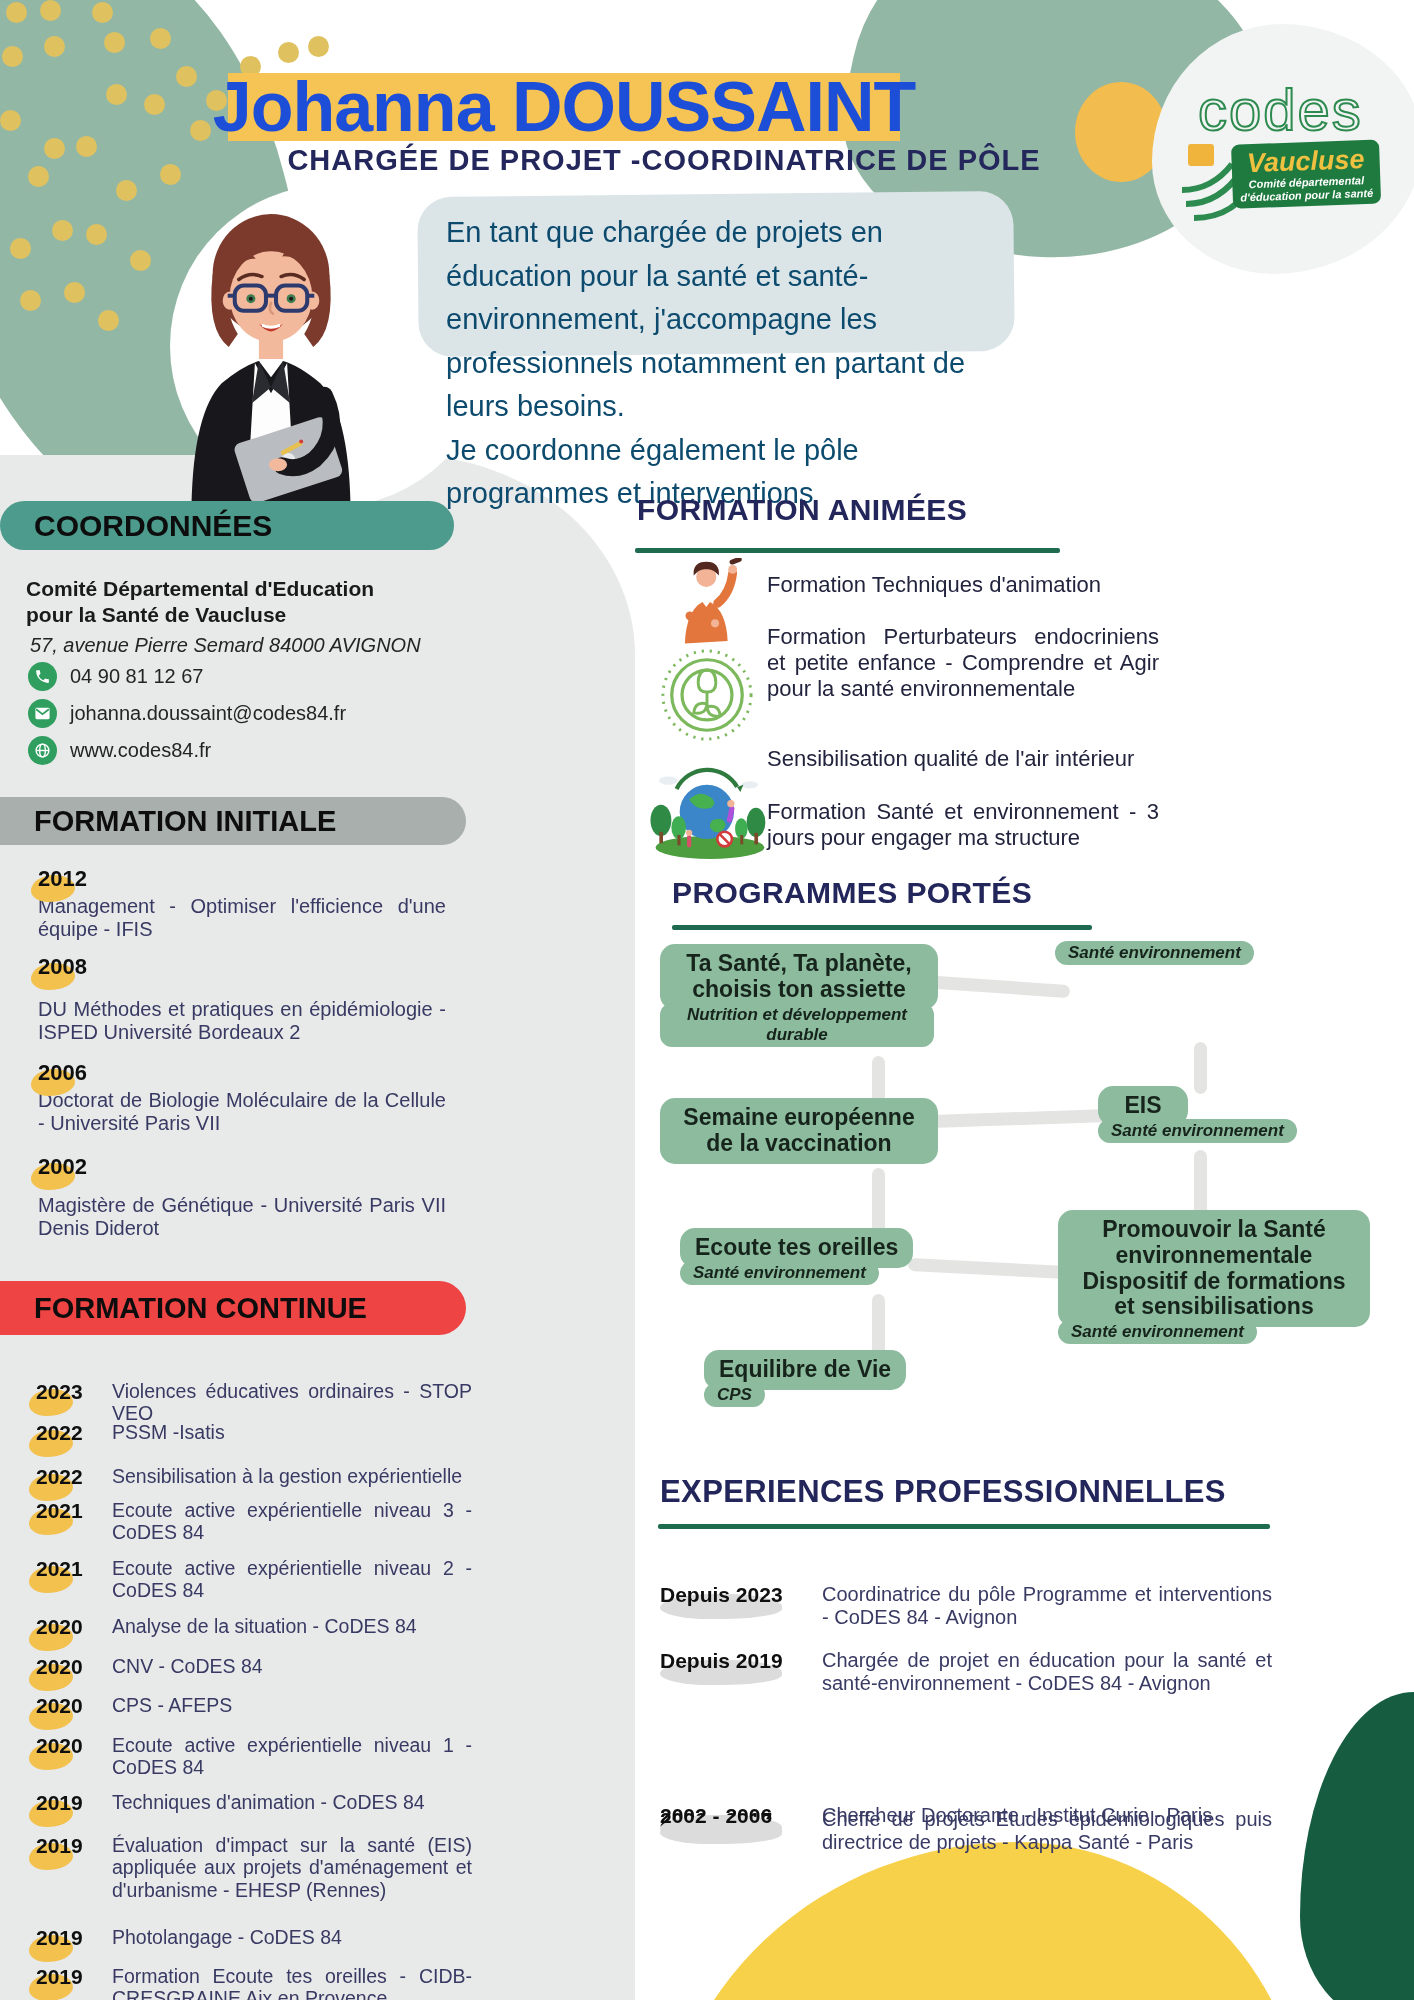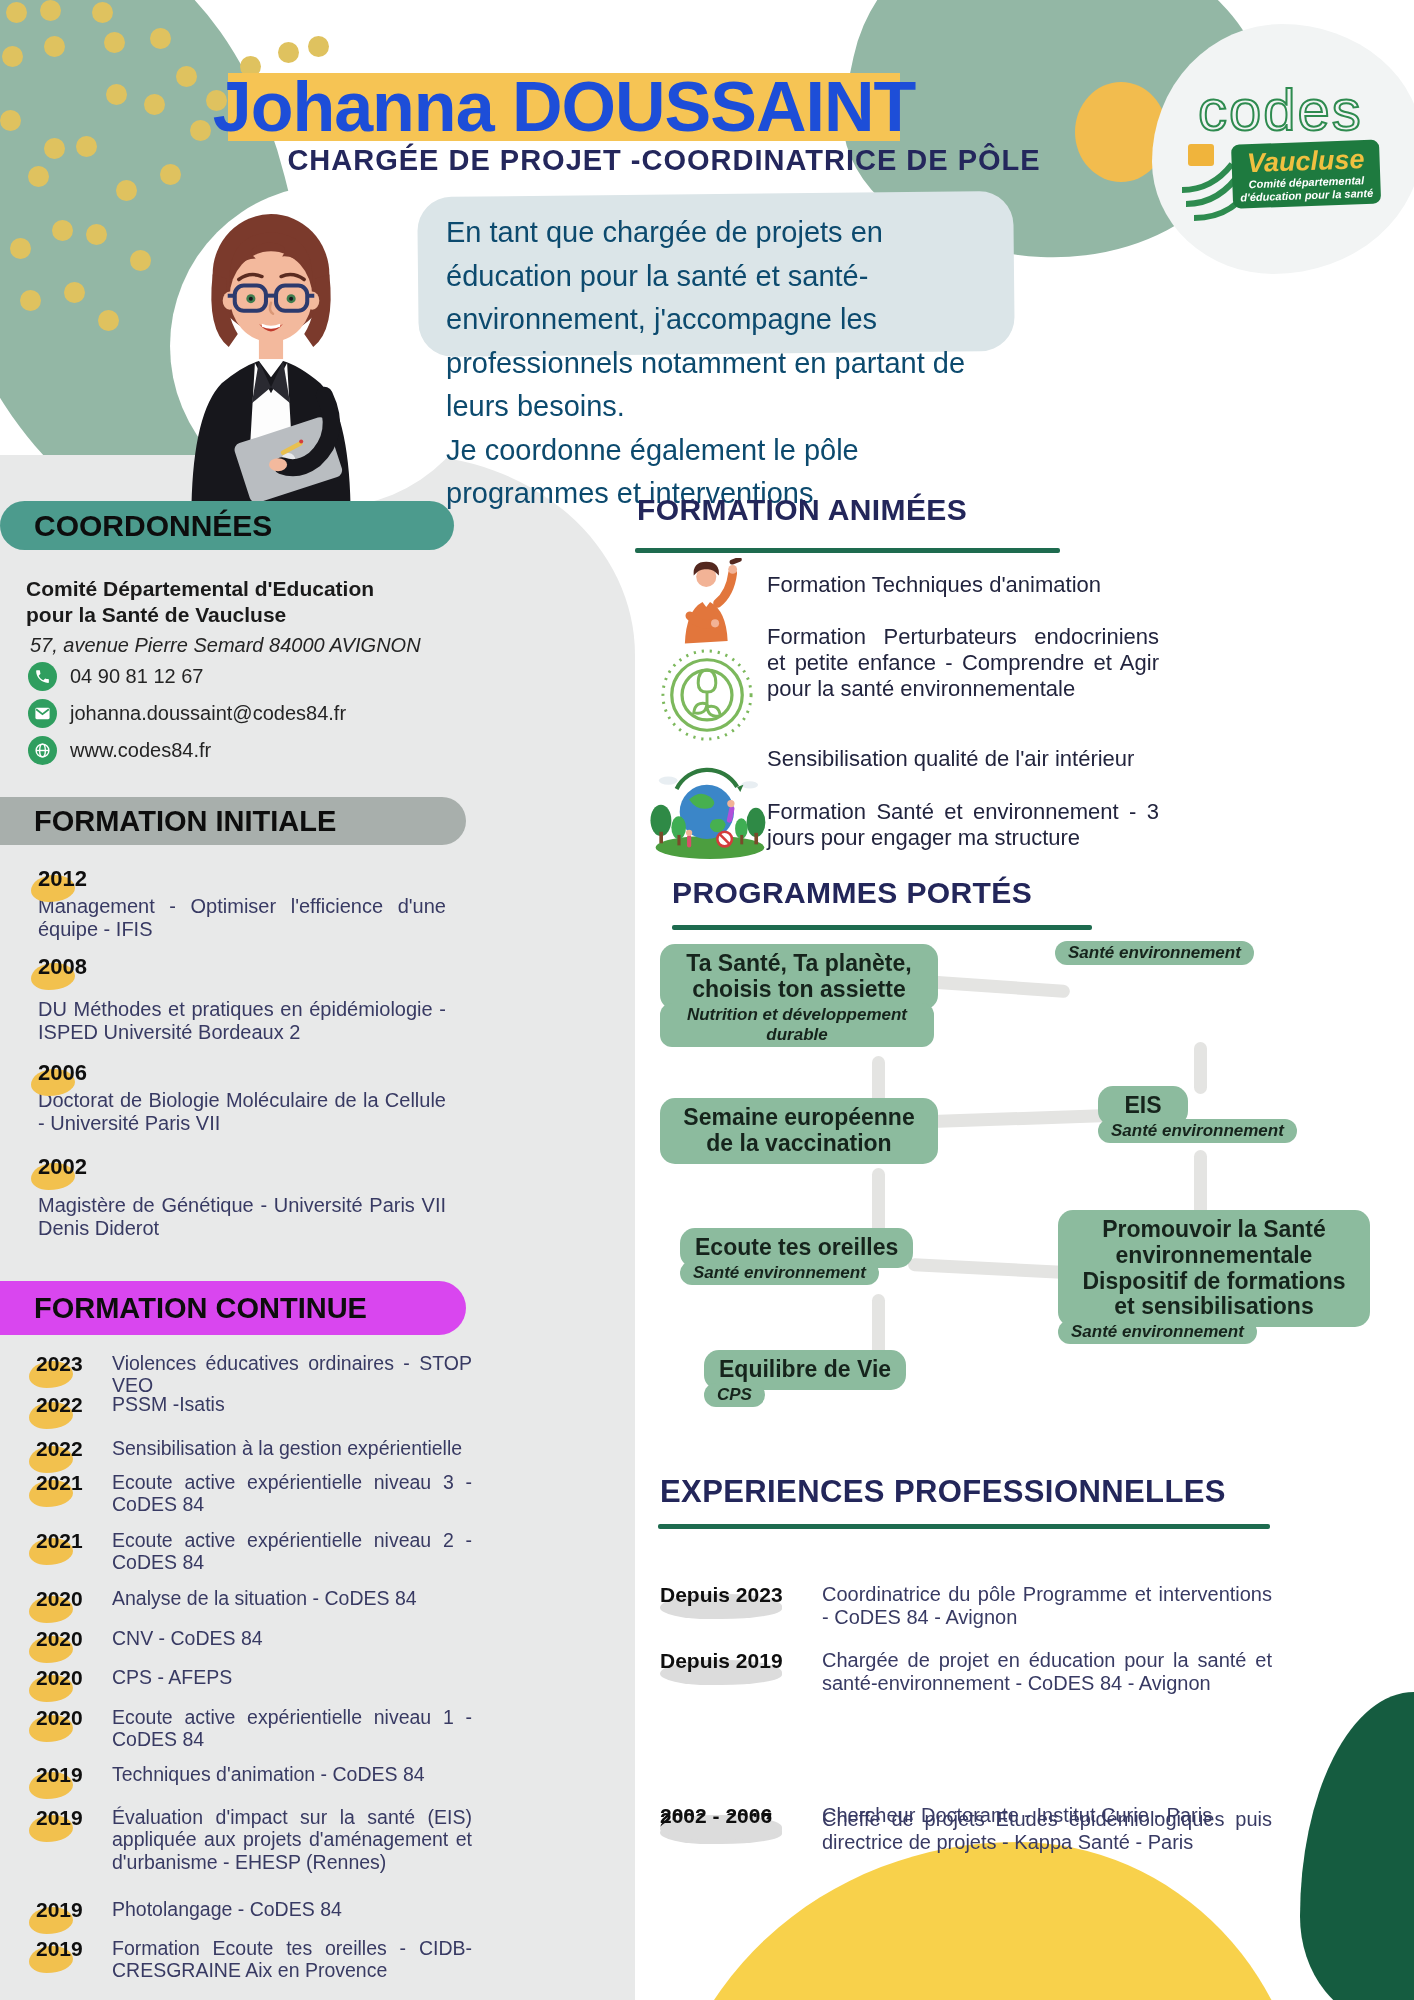--- a/index.html
+++ b/index.html
@@ -37,34 +37,34 @@
   #intro-text p{margin:0;}
   
   #logo{position:absolute;left:1180px;top:52px;width:220px;height:200px;z-index:4;}
   
   #avatar{position:absolute;left:163px;top:196px;width:217px;height:309px;z-index:5;}
   
   .pill{position:absolute;left:0;z-index:6;display:flex;align-items:center;
     border-radius:0 28px 28px 0;padding-left:34px;font-weight:800;color:#0d0d0d;}
   #pill-coord{top:501px;width:420px;height:49px;background:#4c9b8d;font-size:30px;border-radius:26px;}
   #pill-fi{top:797px;width:432px;height:48px;background:#a8afac;font-size:29px;}
-  #pill-fc{top:1281px;width:432px;height:54px;background:#d946ef;font-size:29px;}
+  #pill-fc{top:1281px;width:432px;height:54px;background:#ef4444;font-size:29px;}
   .lcol{position:absolute;z-index:6;}
   #org-name{left:26px;top:576px;width:380px;font-size:21px;font-weight:700;color:#1a1a1a;line-height:1.22;}
   #address{left:30px;top:634px;width:420px;font-size:20px;color:#242424;font-style:italic;}
   .contact-row{position:absolute;left:28px;display:flex;align-items:center;gap:13px;z-index:6;}
   .cicon{width:29px;height:29px;border-radius:50%;background:#2f9e5f;display:flex;
     align-items:center;justify-content:center;flex:0 0 29px;}
   .contact-row span{font-size:20px;color:#242424;}
   .fi-item{position:absolute;left:38px;width:408px;z-index:6;}
   .year{position:relative;display:inline-block;font-size:22px;font-weight:800;color:#0f0f0f;z-index:6;}
   .year::before{content:"";position:absolute;left:-7px;top:9px;width:44px;height:27px;background:#f2c14e;
     border-radius:54% 46% 60% 40% / 58% 48% 52% 42%;z-index:-1;}
   .fi-item .txt{margin-top:3px;font-size:20px;color:#383a63;text-align:justify;line-height:1.16;}
-  .fc-row{position:absolute;left:36px;width:436px;display:flex;gap:14px;z-index:6;}
+  .fc-row{position:absolute;left:36px;width:436px;display:flex;gap:14px;z-index:6;margin-top:28px;}
   .fc-row .year{font-size:21px;flex:0 0 62px;}
   .fc-row .txt{flex:1;font-size:19.5px;color:#383a63;text-align:justify;line-height:1.15;}
   
   .sec-h{position:absolute;z-index:6;font-size:30px;font-weight:800;color:#23265a;letter-spacing:.4px;white-space:nowrap;}
   .sec-u{position:absolute;z-index:6;height:5px;background:#1e6b4f;border-radius:2px;}
   .fa-item{position:absolute;left:767px;z-index:6;font-size:22px;color:#22243e;line-height:1.18;}
   .fa-item.just{width:392px;text-align:justify;}
   .fa-icon{position:absolute;z-index:6;}
   
   .conn{position:absolute;background:#e4e4e2;border-radius:8px;z-index:5;}

